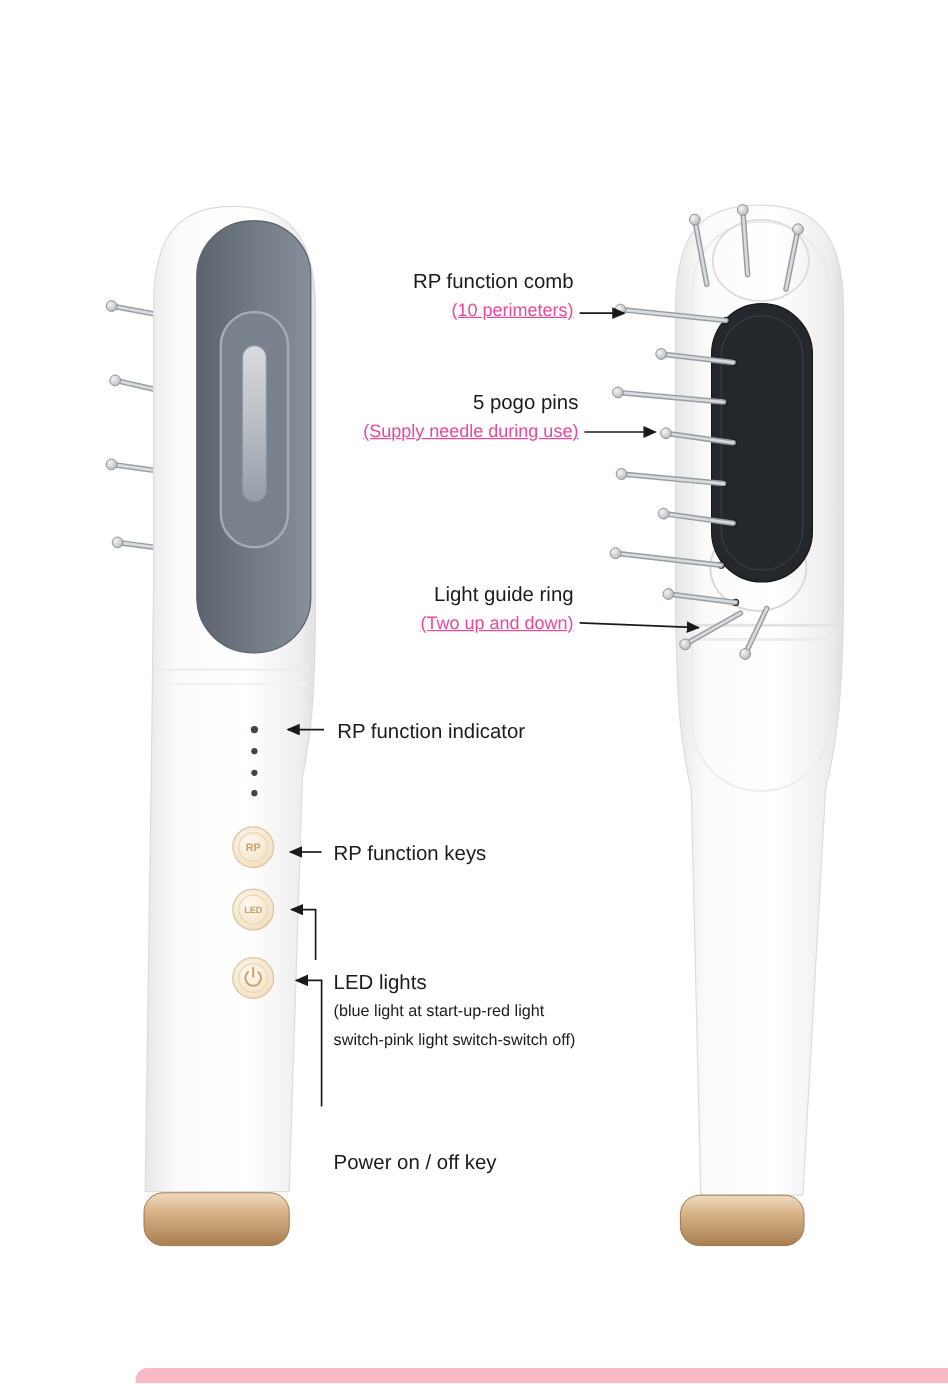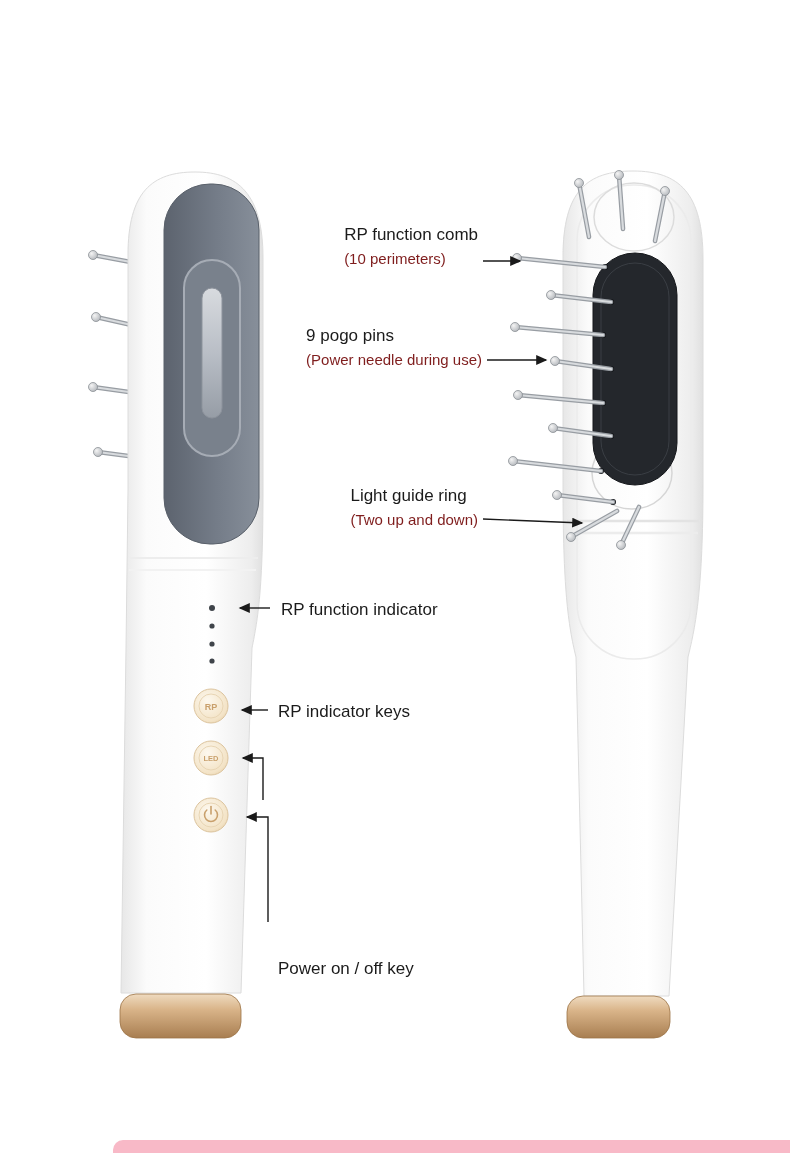--- a/index.html
+++ b/index.html
@@ -1,23 +1,23 @@
 <!DOCTYPE html>
 <html><head>
 <meta charset="utf-8">
 <style>
   html,body{margin:0;padding:0;background:#fff;}
   .stage{position:relative;width:790px;height:1153px;background:#ffffff;overflow:hidden;
          font-family:"Liberation Sans",sans-serif;color:#1b1b1b;}
   .dev{position:absolute;}
   .annot{position:absolute;left:0;top:0;pointer-events:none;}
   .callout{position:absolute;}
-  .ra{}
+  .ra{text-align:right;}
   .co-title{font-size:17px;line-height:25px;color:#1b1b1b;}
-  .co-sub{font-size:15px;line-height:23px;color:#7f1d1d;}
+  .co-sub{font-size:15px;line-height:23px;color:#ec4899;text-decoration:underline;}
   .led-sub{font-size:13.5px;line-height:24px;color:#1b1b1b;}
   .footer-bar{position:absolute;left:113px;right:0;bottom:0;height:13px;
               background:#f8b9c7;border-top-left-radius:10px;}
 </style>
 </head>
 <body>
 
 <div class="stage">
 
   <svg class="dev" style="left:80px;top:160px" width="210" height="880" viewBox="0 0 210 880">
@@ -226,36 +226,41 @@
       <polyline points="268,922 268,817 247,817" marker-end="url(#arr)"></polyline>
     </g>
   </svg>
 
   <div class="callout ra" style="right:312px;top:222px">
     <div class="co-title">RP function comb</div>
     <div class="co-sub">(10 perimeters)</div>
   </div>
 
   <div class="callout ra" style="right:308px;top:323px">
-    <div class="co-title">9 pogo pins</div>
-    <div class="co-sub">(Power needle during use)</div>
+    <div class="co-title">5 pogo pins</div>
+    <div class="co-sub">(Supply needle during use)</div>
   </div>
 
   <div class="callout" style="left:281px;top:597px">
     <div class="co-title">RP function indicator</div>
   </div>
 
   <div class="callout ra" style="right:312px;top:483px">
     <div class="co-title">Light guide ring</div>
     <div class="co-sub">(Two up and down)</div>
   </div>
 
   <div class="callout" style="left:278px;top:699px">
-    <div class="co-title">RP indicator keys</div>
-  </div>
-
+    <div class="co-title">RP function keys</div>
+  </div>
+
+  <div class="callout" style="left:278px;top:806px">
+    <div class="co-title">LED lights</div>
+    <div class="led-sub">(blue light at start-up-red light</div>
+    <div class="led-sub">switch-pink light switch-switch off)</div>
+  </div>
 
   <div class="callout" style="left:278px;top:956px">
     <div class="co-title">Power on / off key</div>
   </div>
 
   <div class="footer-bar"></div>
 </div>
 
 </body></html>

